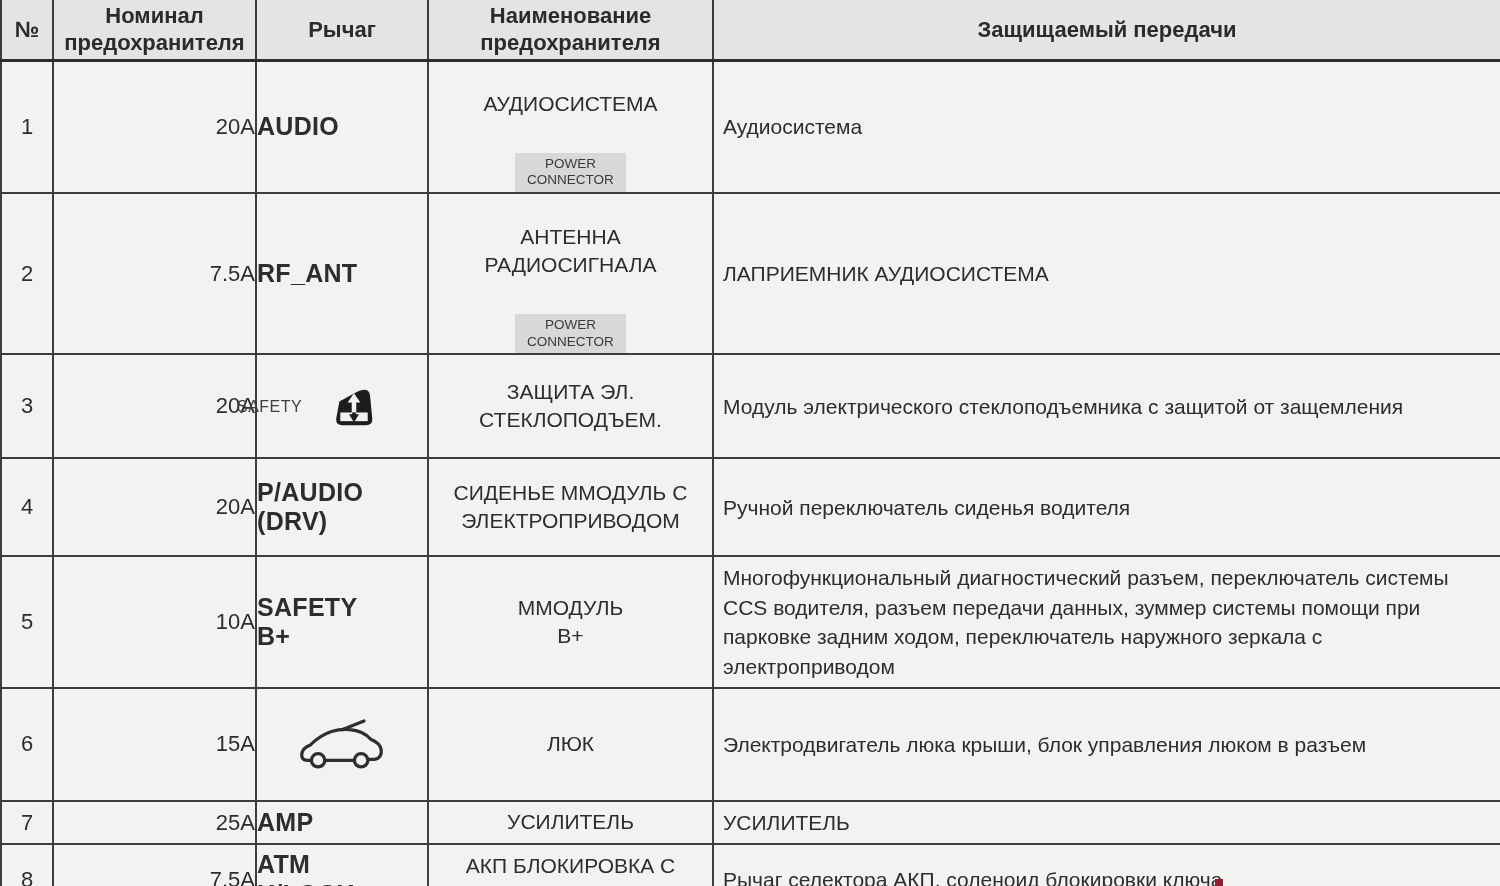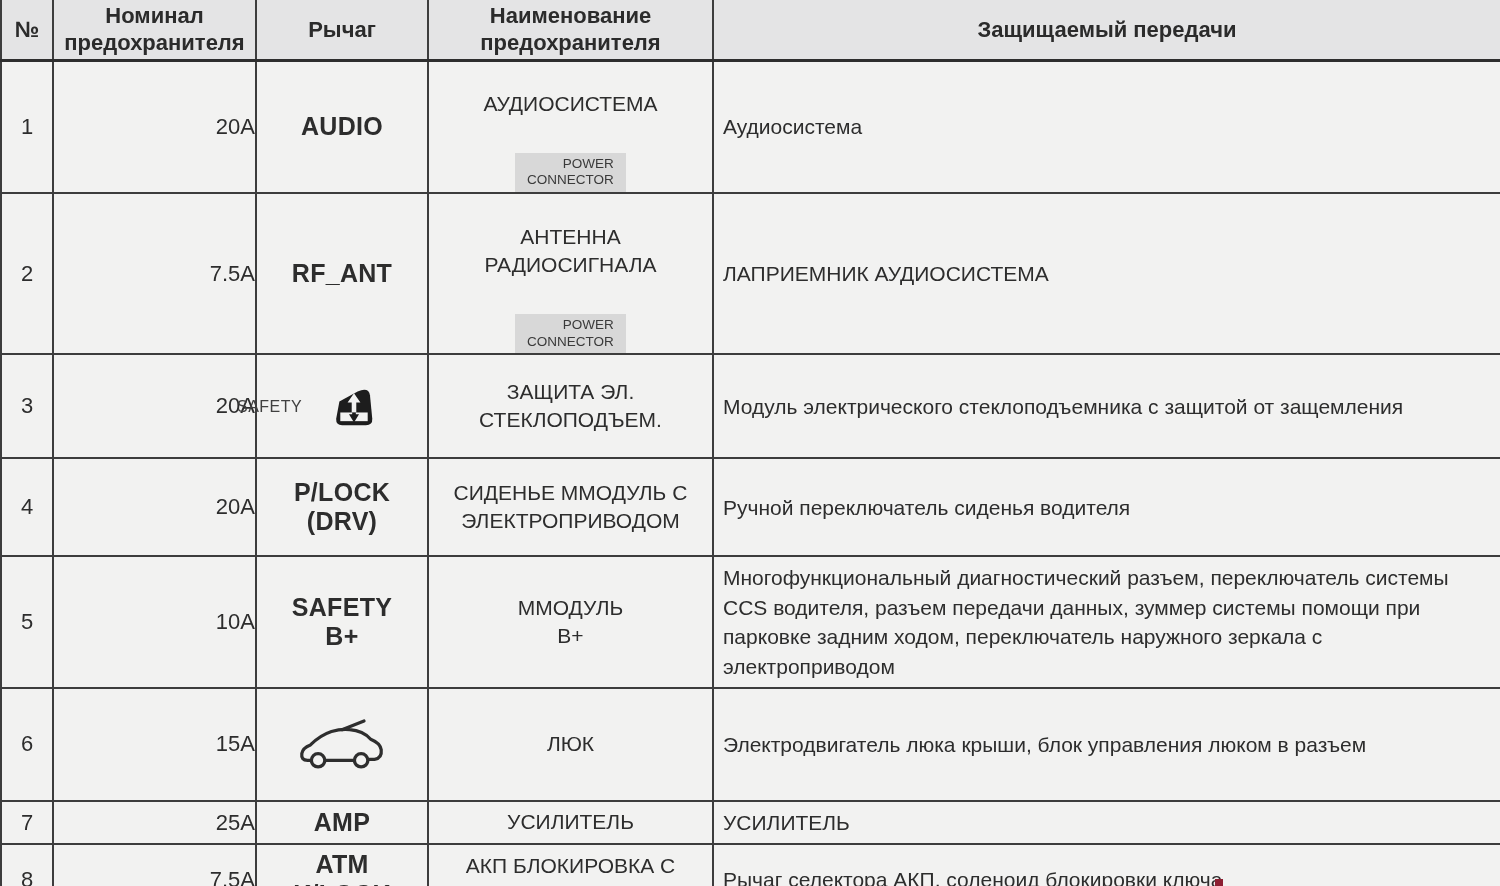--- a/index.html
+++ b/index.html
@@ -34,21 +34,21 @@
     border-top: none;
     border-bottom: 3px solid #2e2e2e;
     color: #2b2b2b;
   }
   .fuse-table tr > *:first-child { border-left: 2px solid #3d3d3d; }
   .fuse-table tr > *:last-child  { border-right: 2px solid #3d3d3d; }
 
   td.c-num    { text-align: center; font-size: 22px; }
   td.c-rating { text-align: right; font-size: 22px; }
   td.c-symbol {
-    text-align: center;
+    text-align: left;
     font-weight: bold;
     font-size: 25px;
     line-height: 1.18;
     white-space: pre-line;
     letter-spacing: 0.3px;
   }
   td.c-name {
     text-align: center;
     font-size: 21px;
     line-height: 1.35;
@@ -64,21 +64,21 @@
   .badge {
     display: inline-block;
     background: #d8d8d8;
     color: #3a3a3a;
     font-size: 13.5px;
     font-weight: normal;
     line-height: 1.25;
     padding: 3px 12px;
     margin-top: 6px;
     white-space: pre-line;
-    text-align: right;
+    text-align: center;
   }
 
   .safety-wrap {
     display: flex;
     flex-direction: row;
     align-items: center;
   }
   .safety-label {
     font-weight: normal;
     font-size: 16px;
@@ -165,21 +165,21 @@
           </div>
         </td>
         <td class="c-name">ЗАЩИТА ЭЛ.
 СТЕКЛОПОДЪЕМ.</td>
         <td class="c-comp">Модуль электрического стеклоподъемника с защитой от защемления</td>
       </tr>
 
       <tr style="height:98px">
         <td class="c-num">4</td>
         <td class="c-rating">20A</td>
-        <td class="c-symbol">P/LOCK
+        <td class="c-symbol">P/AUDIO
 (DRV)</td>
         <td class="c-name">СИДЕНЬЕ ММОДУЛЬ С
 ЭЛЕКТРОПРИВОДОМ</td>
         <td class="c-comp">Ручной переключатель сиденья водителя</td>
       </tr>
 
       <tr style="height:125px">
         <td class="c-num">5</td>
         <td class="c-rating">10A</td>
         <td class="c-symbol">SAFETY

